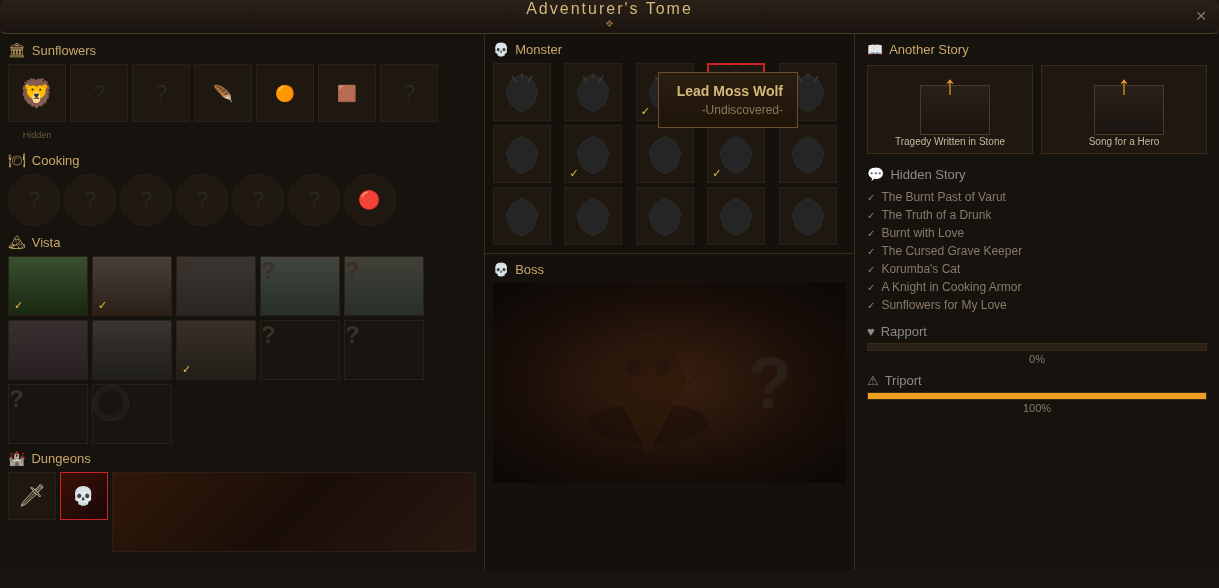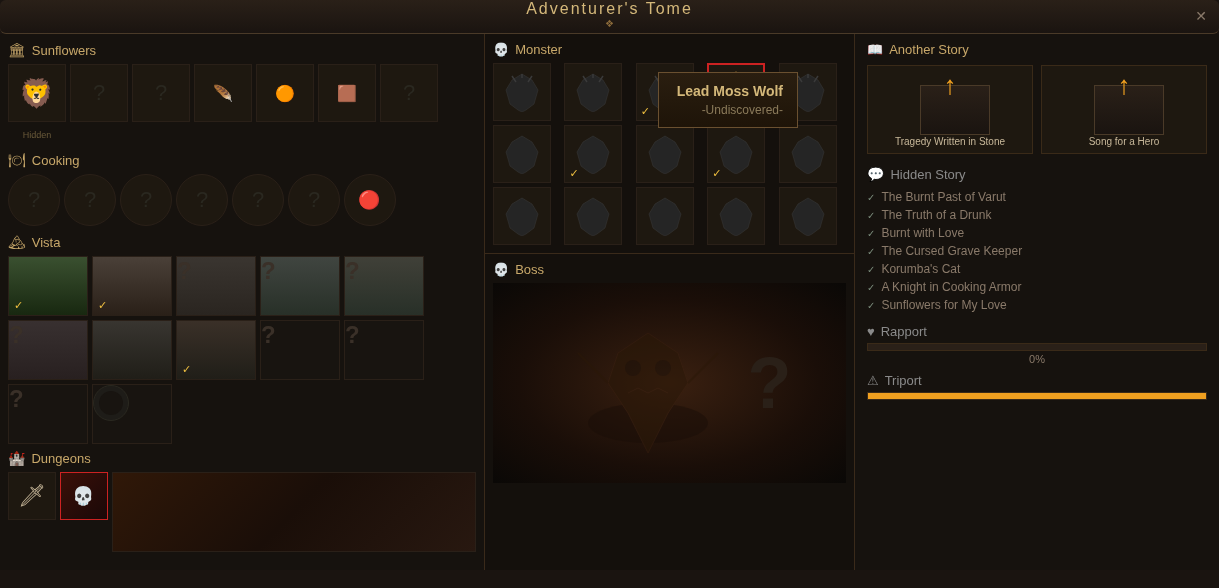--- a/index.html
+++ b/index.html
@@ -749,20 +749,21 @@
     </div>
 
     <div class="triport-section">
       <div class="triport-header">
         <span>⚠</span>
         <span>Triport</span>
       </div>
       <div class="progress-bar">
         <div class="progress-fill" style="width:100%;"></div>
       </div>
+      <div class="progress-label">100%</div>
     </div>
 
   </div>
 
 </div>
 
 <div class="tooltip-popup">
   <div class="tooltip-name">Lead Moss Wolf</div>
   <div class="tooltip-status">-Undiscovered-</div>
 </div>

